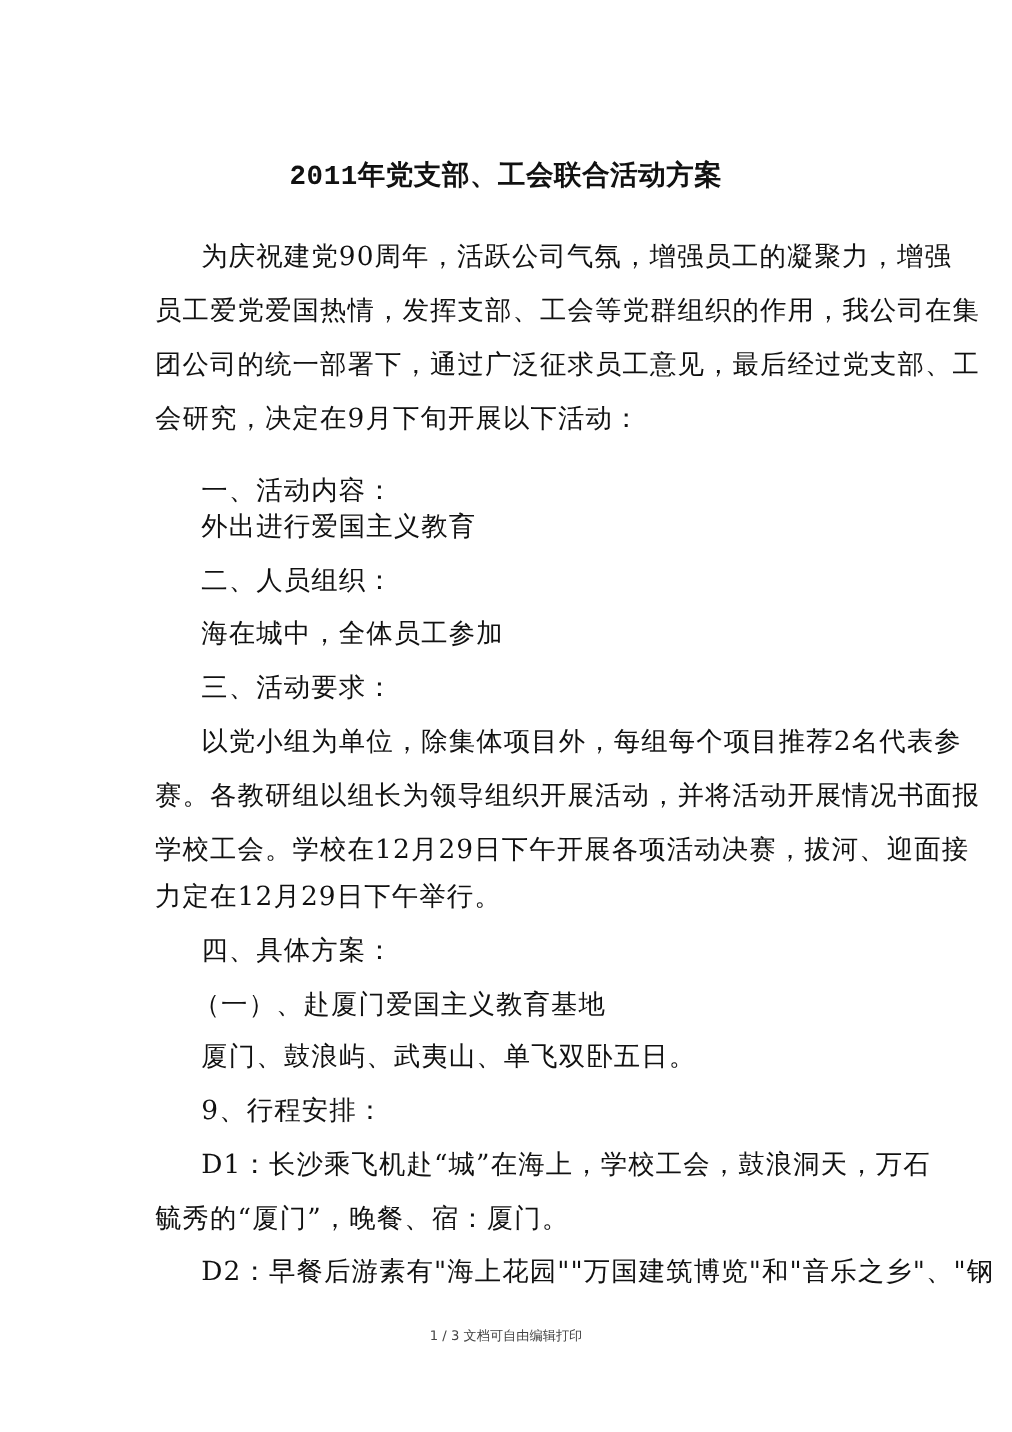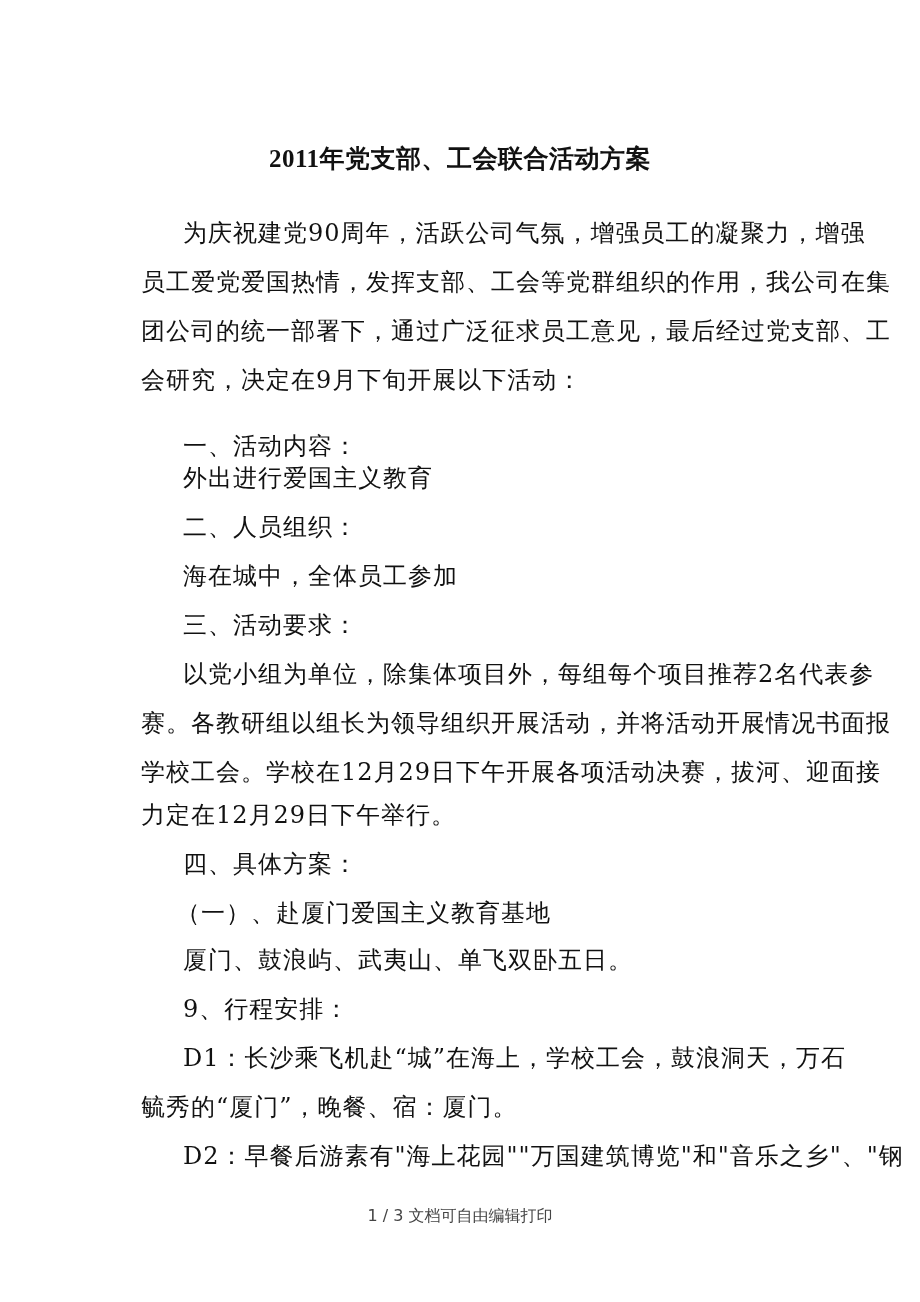--- a/index.html
+++ b/index.html
@@ -1,25 +1,25 @@
 <!DOCTYPE html>
 <html><head>
 <meta charset="utf-8">
 <style>
   html, body { margin:0; padding:0; background:#ffffff; }
   body { width:920px; height:1302px; position:relative; overflow:hidden;
          font-family: "DejaVu Serif", "Liberation Serif", serif; color:#111; }
   .title { position:absolute; top:142px; left:0; width:920px; text-align:center;
-           font-family:Liberation Serif, serif; font-weight:bold;
+           font-family:Liberation Mono, monospace; font-weight:bold;
            font-size:25px; letter-spacing:0.5px; }
   .line { position:absolute; left:141px; width:640px; font-size:24px; line-height:30px;
           white-space:nowrap; letter-spacing:1px; }
   .indent { left:183px; }
   .footer { position:absolute; top:1206px; left:0; width:920px; text-align:center;
-            font-family:"DejaVu Sans","Liberation Sans",sans-serif; font-size:16px; color:#444; }
+            font-family:"DejaVu Sans","Liberation Sans",sans-serif; font-size:12px; color:#444; }
 </style>
 </head>
 <body>
 
 <div class="title">2011年党支部、工会联合活动方案</div>
 
 <div class="line indent" style="top:218px">为庆祝建党90周年，活跃公司气氛，增强员工的凝聚力，增强</div>
 <div class="line" style="top:267px">员工爱党爱国热情，发挥支部、工会等党群组织的作用，我公司在集</div>
 <div class="line" style="top:316px">团公司的统一部署下，通过广泛征求员工意见，最后经过党支部、工</div>
 <div class="line" style="top:365px">会研究，决定在9月下旬开展以下活动：</div>

